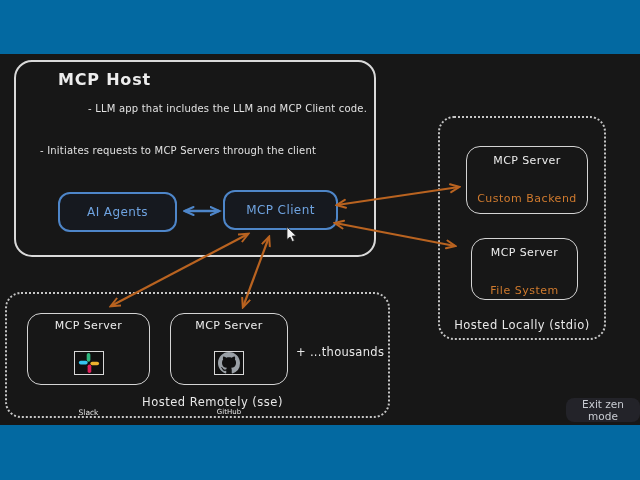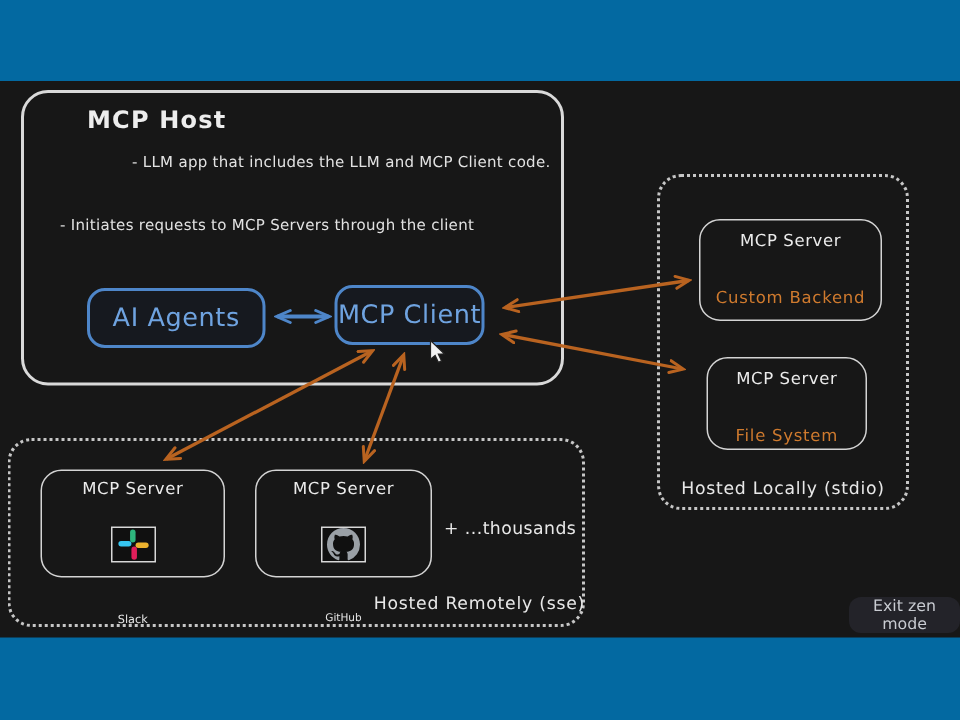--- a/index.html
+++ b/index.html
@@ -3,21 +3,21 @@
 <meta charset="utf-8">
 <style>
   html,body{margin:0;padding:0;background:#000;}
   #stage{position:relative;width:640px;height:480px;overflow:hidden;background:#0369a1;
          font-family:"DejaVu Sans","Liberation Sans",sans-serif;padding-left:12px;}
   #canvas{position:absolute;left:0;top:54px;width:640px;height:371px;background:#171717;}
   .abs{position:absolute;}
   .box{position:absolute;border:2px solid #d9d9d9;border-radius:18px;background:transparent;box-sizing:border-box;}
   .bluebox{position:absolute;border:2px solid #4e86c9;border-radius:12px;box-sizing:border-box;
            display:flex;align-items:center;justify-content:center;color:#6fa3e0;
-           font-size:17px;letter-spacing:.4px;background:rgba(20,30,46,.35);}
+           font-size:12px;letter-spacing:.4px;background:rgba(20,30,46,.35);}
   .dottedbox{position:absolute;border:2px dotted #c6c6c6;border-radius:16px;box-sizing:border-box;}
   .srvbox{position:absolute;border:1.6px solid #d4d4d4;border-radius:14px;box-sizing:border-box;
           display:flex;flex-direction:column;align-items:center;gap:16px;}
   .srv-title{color:#ececec;font-size:11px;letter-spacing:.4px;margin-top:7px;}
   .srv-sub{color:#cf7a2e;font-size:11px;letter-spacing:.5px;margin-top:9px;}
   .icon-frame{width:30px;height:30px;border:1px solid #d8d8d8;background:#101010;margin-top:3px;
               display:flex;align-items:center;justify-content:center;box-sizing:border-box;}
   .icon-caption{color:#e6e6e6;font-size:7.5px;margin-top:17px;}
   .host-title{position:absolute;color:#ededed;font-size:16px;font-weight:600;letter-spacing:.8px;}
   .host-line{position:absolute;color:#e2e2e2;font-size:10px;letter-spacing:.2px;white-space:nowrap;}
@@ -35,21 +35,21 @@
   <div id="canvas">
 
     <div class="box" style="left:14px;top:6px;width:362px;height:197px;"></div>
     <div class="host-title" style="left:58px;top:16px;">MCP Host</div>
     <div class="host-line" style="left:40px;top:49px;margin-left:48px;">- LLM app that includes the LLM and MCP Client code.</div>
     <div class="host-line" style="left:40px;top:91px;text-align:center;">- Initiates requests to MCP Servers through the client</div>
 
     <div class="bluebox" style="left:58px;top:138px;width:119px;height:40px;">
       <span>AI Agents</span>
     </div>
-    <div class="bluebox" style="left:223px;top:136px;width:100px;height:40px;">
+    <div class="bluebox" style="left:223px;top:136px;width:115px;height:40px;">
       <span>MCP Client</span>
     </div>
 
     <div class="dottedbox" style="left:438px;top:62px;width:168px;height:224px;"></div>
     <div class="srvbox" style="left:466px;top:92px;width:122px;height:68px;">
       <div class="srv-title">MCP Server</div>
       <div class="srv-sub">Custom Backend</div>
     </div>
     <div class="srvbox" style="left:471px;top:184px;width:107px;height:62px;">
       <div class="srv-title">MCP Server</div>
@@ -73,21 +73,21 @@
     <div class="srvbox" style="left:170px;top:259px;width:118px;height:72px;">
       <div class="srv-title" style="margin-top:5px;">MCP Server</div>
       <div class="icon-frame">
         <svg width="22" height="22" viewBox="0 0 16 16">
           <path fill="#9aa0a6" d="M8 0C3.58 0 0 3.58 0 8c0 3.54 2.29 6.53 5.47 7.59.4.07.55-.17.55-.38 0-.19-.01-.82-.01-1.49-2.01.37-2.53-.49-2.69-.94-.09-.23-.48-.94-.82-1.13-.28-.15-.68-.52-.01-.53.63-.01 1.08.58 1.23.82.72 1.21 1.87.87 2.33.66.07-.52.28-.87.51-1.07-1.78-.2-3.64-.89-3.64-3.95 0-.87.31-1.59.82-2.15-.08-.2-.36-1.02.08-2.12 0 0 .67-.21 2.2.82.64-.18 1.32-.27 2-.27s1.36.09 2 .27c1.53-1.04 2.2-.82 2.2-.82.44 1.1.16 1.92.08 2.12.51.56.82 1.27.82 2.15 0 3.07-1.87 3.75-3.65 3.95.29.25.54.73.54 1.48 0 1.07-.01 1.93-.01 2.2 0 .21.15.46.55.38A8.01 8.01 0 0 0 16 8c0-4.42-3.58-8-8-8z"></path>
         </svg>
       </div>
       <div class="icon-caption" style="font-size:7px;">GitHub</div>
     </div>
     <div class="abs" style="left:296px;top:291px;color:#e8e8e8;font-size:11.5px;letter-spacing:.3px;">+ ...thousands</div>
-    <div class="grouplabel" style="left:5px;top:341px;width:385px;text-align:right;">Hosted Remotely (sse)</div>
+    <div class="grouplabel" style="left:20px;top:341px;width:385px;">Hosted Remotely (sse)</div>
   </div>
 
   <svg class="overlay" width="640" height="480" viewBox="0 0 640 480">
     <defs>
       <marker id="ob" markerWidth="12" markerHeight="12" refX="9.5" refY="5" orient="auto-start-reverse" markerUnits="userSpaceOnUse">
         <path d="M1,1 L10,5 L1,9" fill="none" stroke="#b96320" stroke-width="2" stroke-linecap="round"></path>
       </marker>
       <marker id="bl" markerWidth="12" markerHeight="12" refX="9.5" refY="5" orient="auto-start-reverse" markerUnits="userSpaceOnUse">
         <path d="M1,1 L10,5 L1,9" fill="none" stroke="#4e86c9" stroke-width="2" stroke-linecap="round"></path>
       </marker>

